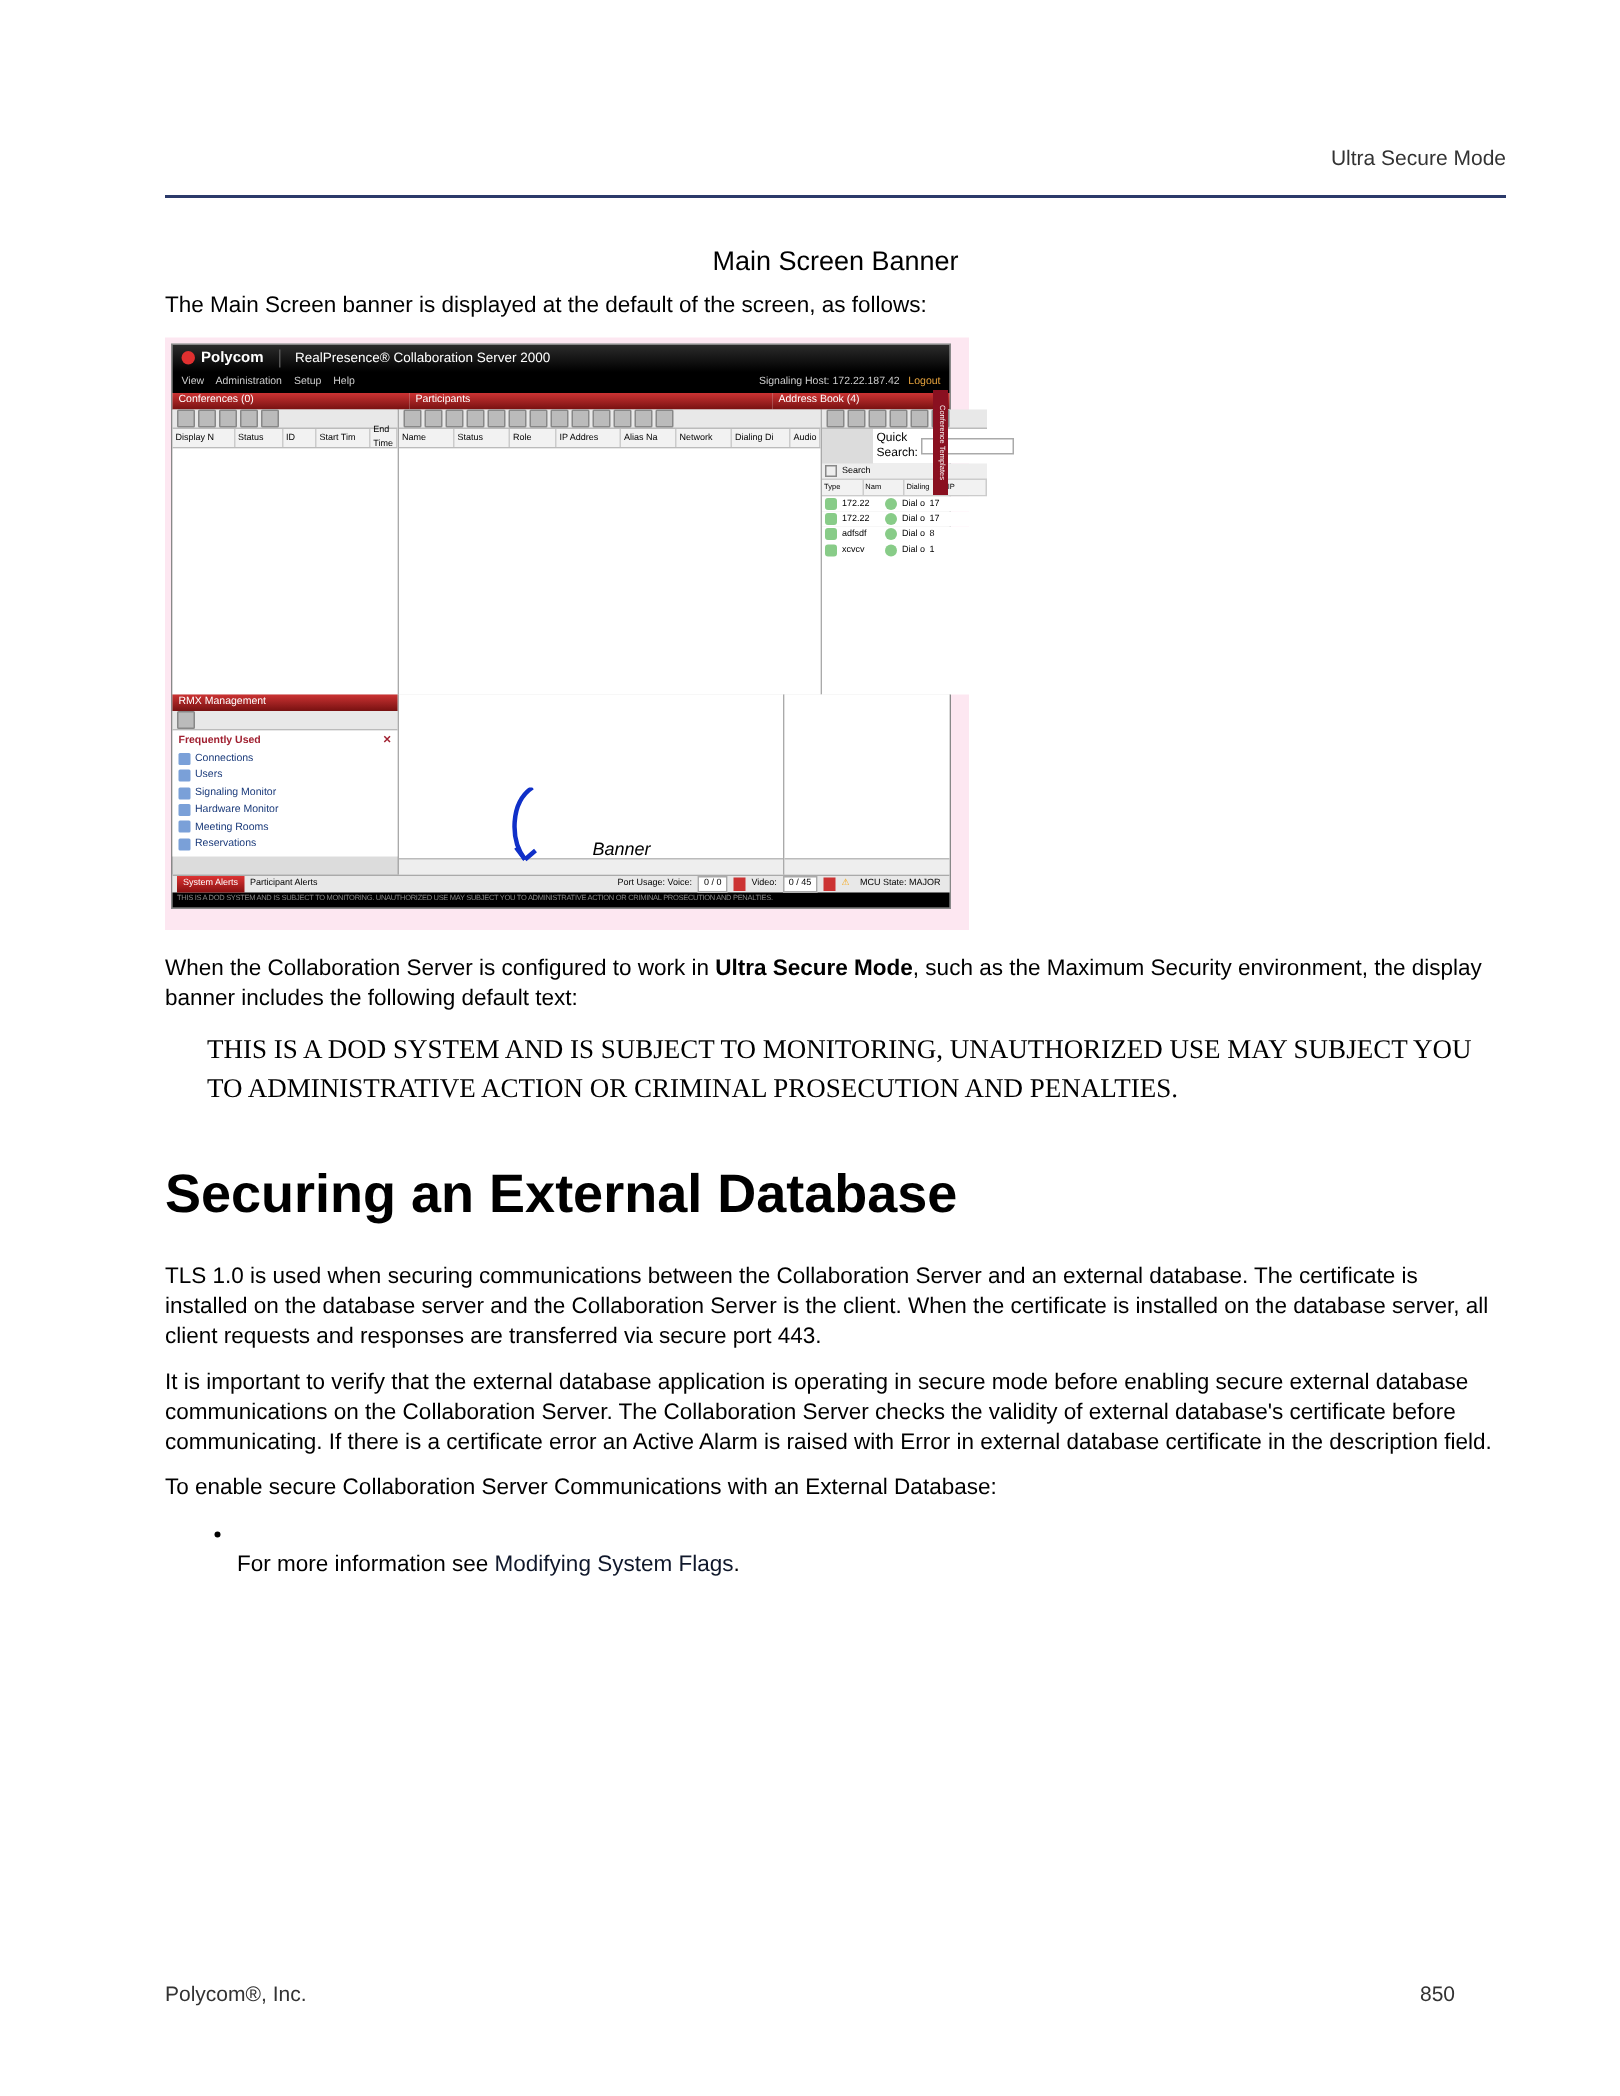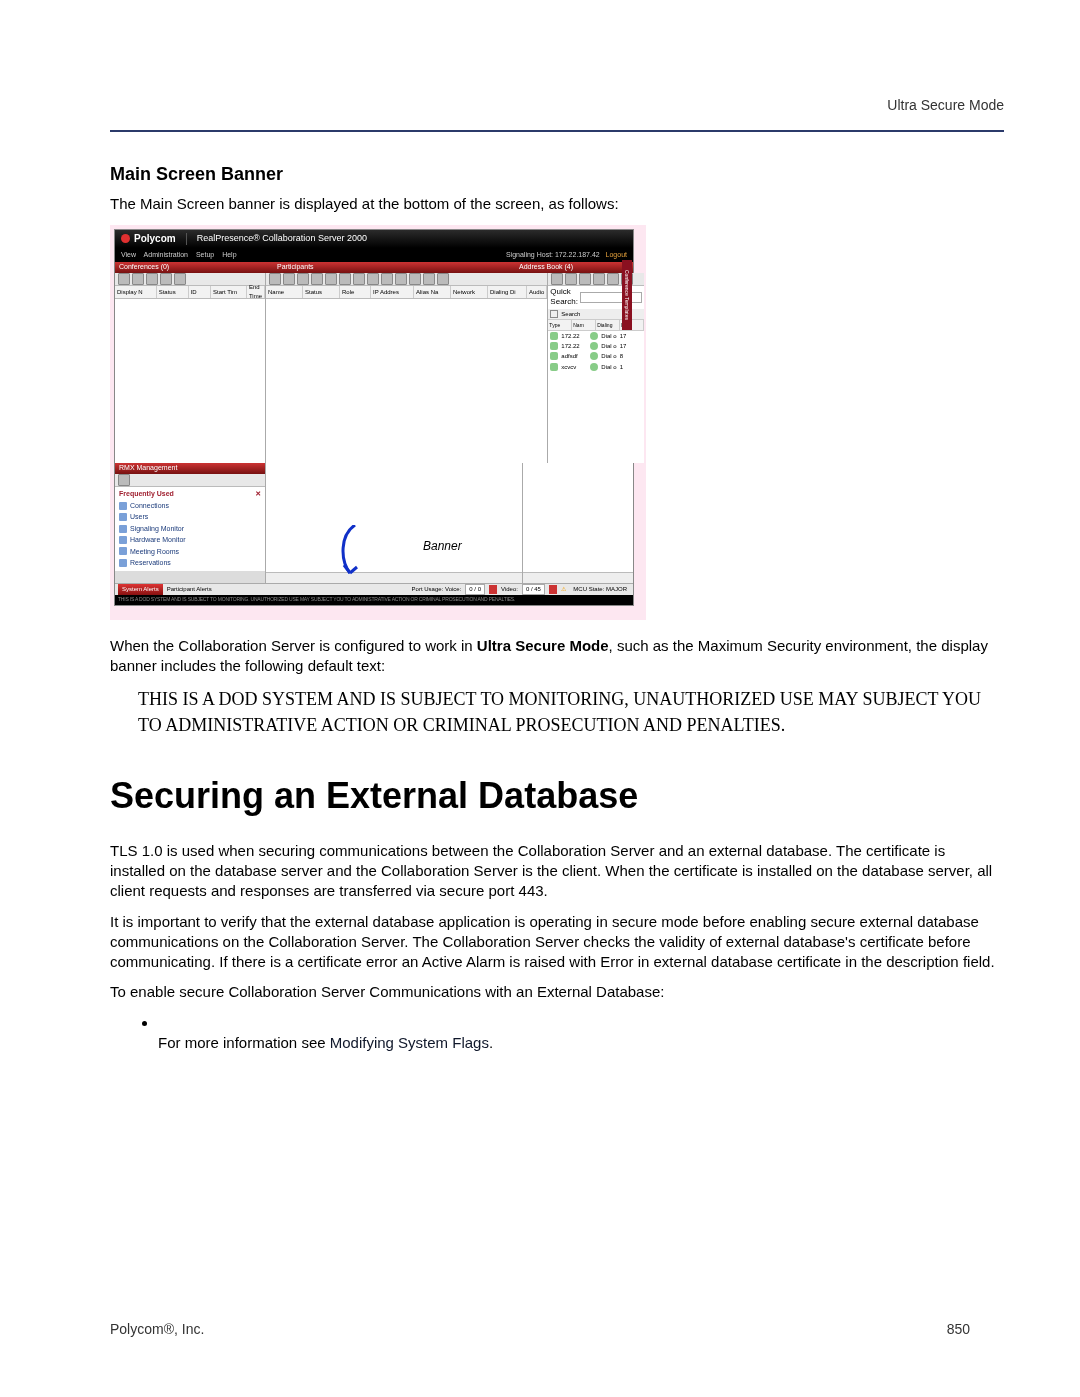--- a/index.html
+++ b/index.html
@@ -28,22 +28,23 @@
     font-size: 14px;
     color: #333;
   }
   .rule {
     border: none;
     border-top: 2px solid #2b3a6a;
     margin: 6px 0 30px 0;
   }
   .h3 {
     font-size: 18px;
-    font-weight: bold;
+    font-weight: normal;
     margin: 16px 0 8px 0;
+    text-align: center;
   }
   .h2 {
     font-size: 36px;
     font-weight: bold;
     margin: 34px 0 20px 0;
   }
   p { margin: 0 0 10px 0; }
   .bold { font-weight: bold; }
   .mono {
     font-family: Liberation Serif, serif;
@@ -116,23 +117,23 @@
   .left-col{width:150px;display:flex;flex-direction:column;border-right:1px solid #aaa;}
   .mid-col{flex:1;display:flex;flex-direction:column;border-right:1px solid #aaa;}
   .right-col{width:110px;display:flex;flex-direction:column;}
   .panel-body{background:#fff;flex:1;}
   .rmx-list{background:#fff;font-size:7px;padding:2px 4px;}
   .rmx-list .fu{color:#a02030;font-weight:bold;margin-bottom:2px;display:flex;justify-content:space-between;}
   .rmx-list .item{display:flex;align-items:center;gap:3px;padding:1px 0;color:#1a3a7a;}
   .rmx-list .item .ri{width:8px;height:8px;background:#7aa0d8;border-radius:1px;}
   .addr-row{display:flex;align-items:center;gap:3px;font-size:6px;padding:1px 2px;background:#fff;}
   .addr-row .ai{width:8px;height:8px;background:#8c8;border-radius:2px;}
-  .searchbox{display:flex;align-items:center;gap:2px;background:#fff;padding:1px 2px;}
+  .searchbox{display:flex;align-items:center;gap:2px;background:#fff;padding:1px 2px;margin-left:34px;}
   .searchbox input{width:58px;height:9px;font-size:6px;border:1px solid #aaa;padding:0 1px;}
-  .banner-label{position:absolute;left:280px;bottom:50px;font-family:Arial;font-size:12px;font-style:italic;color:#000;margin-left:28px;}
+  .banner-label{position:absolute;left:280px;bottom:30px;font-family:Arial;font-size:12px;font-style:italic;color:#000;}
   .arrow-svg{position:absolute;left:220px;bottom:20px;}
   .statusbar{height:11px;background:#e8e8e8;border-top:1px solid #aaa;display:flex;align-items:center;
     font-size:6px;gap:4px;padding:0 3px;}
   .status-red{background:linear-gradient(#d33,#811);color:#fff;padding:0 4px;height:100%;display:flex;align-items:center;}
   .status-seg{border:1px solid #aaa;padding:0 3px;height:9px;display:flex;align-items:center;background:#fff;}
   .status-warn{background:#f7c04a;color:#000;}
   .disclaimer{height:10px;background:#000;color:#888;font-size:5px;display:flex;align-items:center;padding:0 3px;letter-spacing:-0.2px;}
   .right-vert{position:absolute;right:1px;top:30px;width:10px;height:70px;background:#8a1020;
     color:#fff;font-size:5px;writing-mode:vertical-rl;text-align:center;display:flex;align-items:center;justify-content:center;}
   .addr-head{height:10px;background:#f2f2f2;display:flex;font-size:5px;border-bottom:1px solid #ccc;}
@@ -143,21 +144,21 @@
 </head>
 <body>
 
 <div class="page">
   <div class="header-area">
     <span class="header-right">Ultra Secure Mode</span>
   </div>
   <hr class="rule">
 
   <div class="h3">Main Screen Banner</div>
-  <p>The Main Screen banner is displayed at the bottom of the screen, as follows:</p>
+  <p>The Main Screen banner is displayed at the default of the screen, as follows:</p>
 
   <div class="shot-wrap">
     <div class="shot">
       <div class="shot-topbar">
         <span class="brand">
             <span class="brand-dot"></span>
           <span>Polycom</span>
           </span>
         <span style="border-left:1px solid #555;height:12px;"></span>
         <span>RealPresence® Collaboration Server 2000</span>

